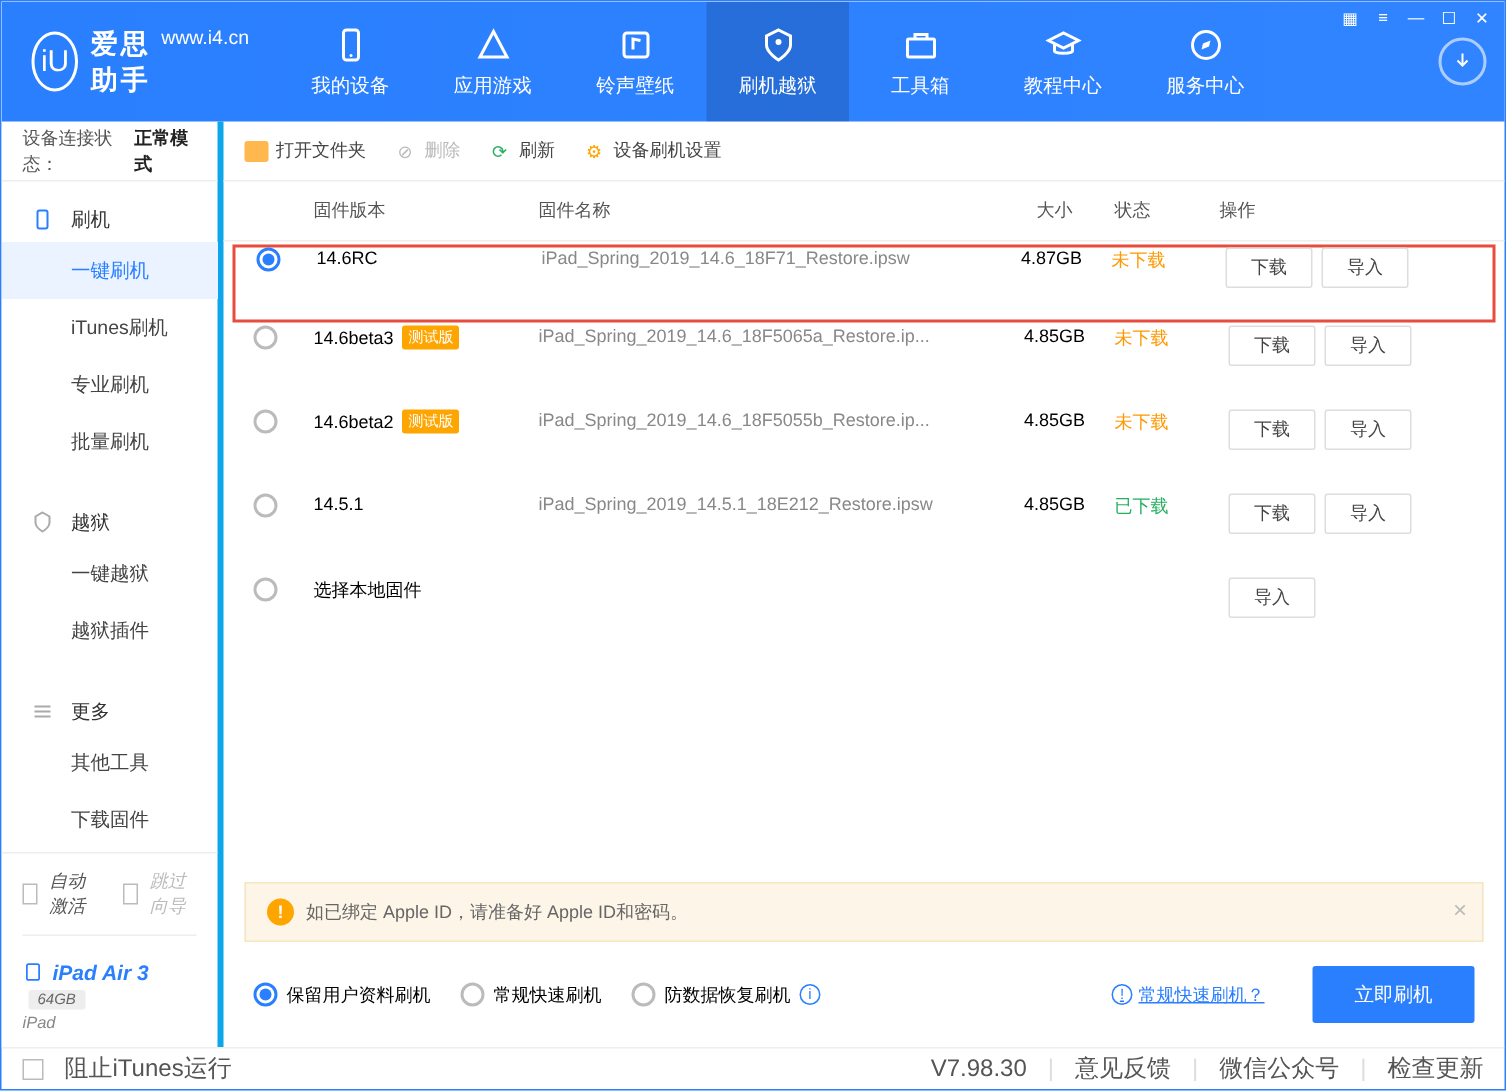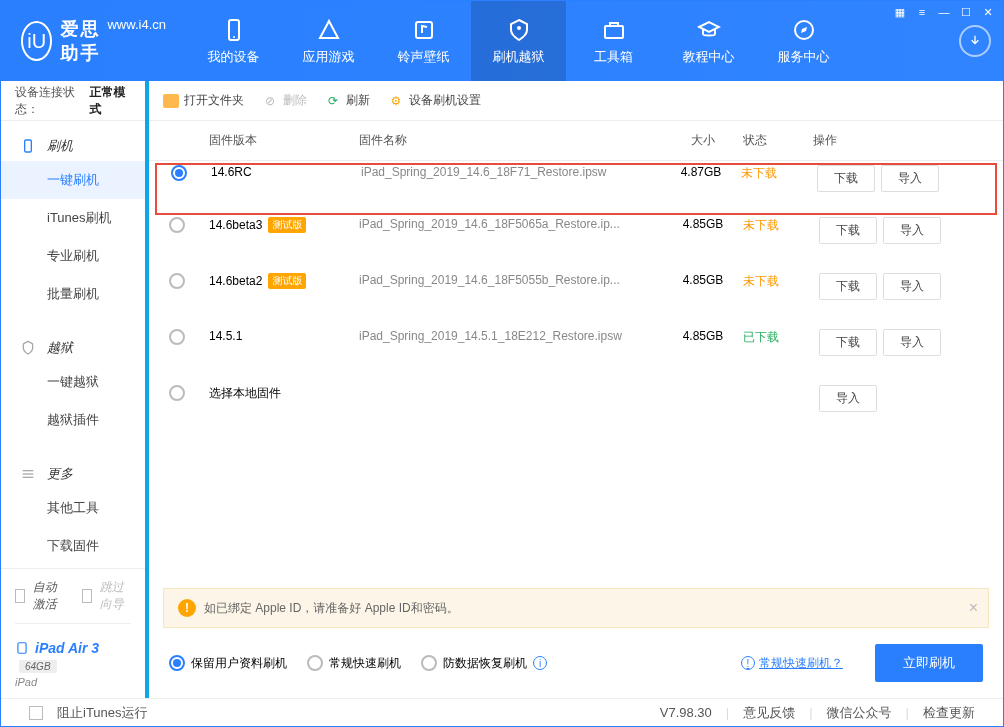--- a/index.html
+++ b/index.html
@@ -22,21 +22,21 @@
 .window-controls { position: absolute; right: 8px; top: 4px; display: flex; gap: 8px; }
 .win-btn { width: 14px; height: 14px; cursor: pointer; color: #fff; font-size: 11px; display: flex; align-items: center; justify-content: center; }
 
 
 .body { display: flex; height: calc(100% - 80px - 28px); }
 .sidebar { width: 148px; border-right: 4px solid #0ea5e9; display: flex; flex-direction: column; background: #fff; }
 .status-bar { height: 40px; display: flex; align-items: center; padding: 0 14px; font-size: 12px; color: #555; border-bottom: 1px solid #eee; }
 .status-val { color: #222; font-weight: bold; margin-left: 2px; }
 .side-nav { flex: 1; overflow: auto; }
 .side-group { padding: 10px 0; }
-.side-head { display: flex; align-items: center; gap: 10px; padding: 6px 18px; font-size: 13px; color: #333; font-style: italic; }
+.side-head { display: flex; align-items: center; gap: 10px; padding: 6px 18px; font-size: 13px; color: #333; }
 .side-head .sicon { width: 18px; height: 18px; display: flex; align-items: center; justify-content: center; }
 .side-sub { padding: 10px 18px 10px 46px; font-size: 13px; color: #444; cursor: pointer; }
 .side-sub.active { background: #eaf3ff; color: #2a7fff; }
 
 .device-box { border-top: 1px solid #eee; padding: 10px 14px; font-style: italic; }
 .device-row { display: flex; align-items: center; gap: 8px; }
 .chk { width: 14px; height: 14px; border: 1px solid #bbb; display: inline-block; }
 .device-name { color: #2a7fff; font-weight: bold; font-size: 14px; display: flex; align-items: center; gap: 6px; margin-top: 8px; }
 .device-meta { font-size: 11px; color: #888; margin-top: 4px; }
 .badge-gb { background: #eee; color: #666; font-size: 10px; padding: 1px 6px; border-radius: 2px; margin-left: 4px; }
@@ -74,21 +74,21 @@
 .alert-icon { width: 18px; height: 18px; background: #ffa500; border-radius: 50%; color: #fff; display: flex; align-items: center; justify-content: center; font-weight: bold; font-size: 12px; }
 .alert-close { position: absolute; right: 10px; color: #bbb; cursor: pointer; font-size: 16px; }
 
 .options-bar { display: flex; align-items: center; padding: 16px 20px; gap: 20px; font-size: 12px; }
 .opt { display: flex; align-items: center; gap: 6px; }
 .info-link { margin-left: auto; color: #2a7fff; display: flex; align-items: center; gap: 4px; text-decoration: underline; }
 .info-icon { width: 14px; height: 14px; border: 1px solid #2a7fff; border-radius: 50%; color: #2a7fff; font-size: 10px; display: flex; align-items: center; justify-content: center; }
 .primary-btn { background: #2a7fff; color: #fff; border: none; padding: 10px 28px; font-size: 13px; border-radius: 2px; cursor: pointer; margin-left: 12px; }
 
 
-.footer { height: 28px; border-top: 1px solid #eee; display: flex; align-items: center; padding: 0 28px; font-size: 13px; color: #555; gap: 14px; }
+.footer { height: 28px; border-top: 1px solid #eee; display: flex; align-items: center; padding: 0 14px; font-size: 16px; color: #555; gap: 14px; }
 .footer .spacer { flex: 1; }
 .footer .sep { color: #ddd; }
 </style>
 </head>
 <body>
 
 <div class="header">
   <div class="window-controls">
     <span class="win-btn">▦</span>
     <span class="win-btn">≡</span>

